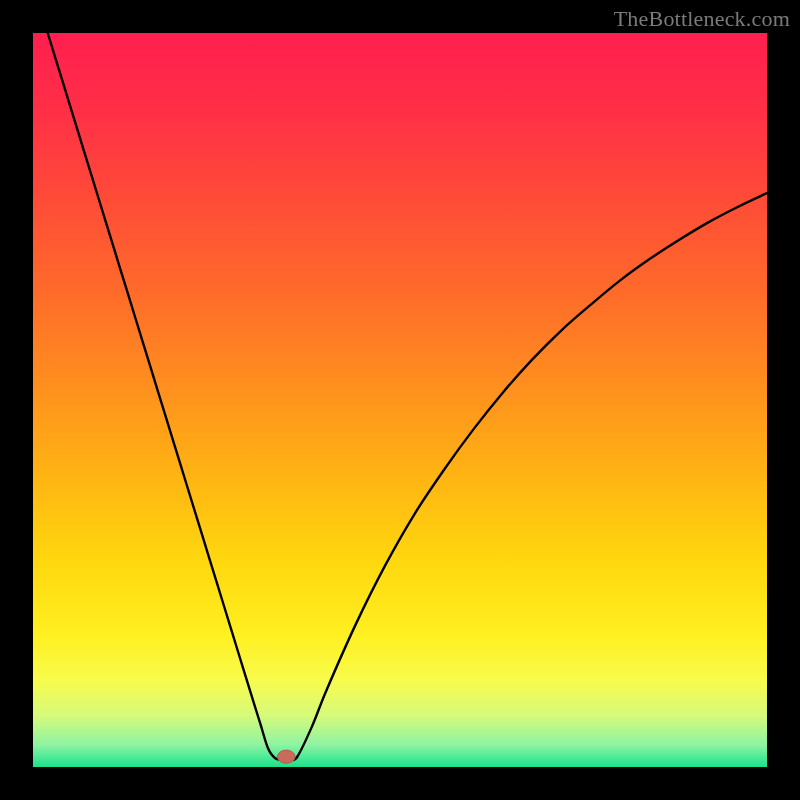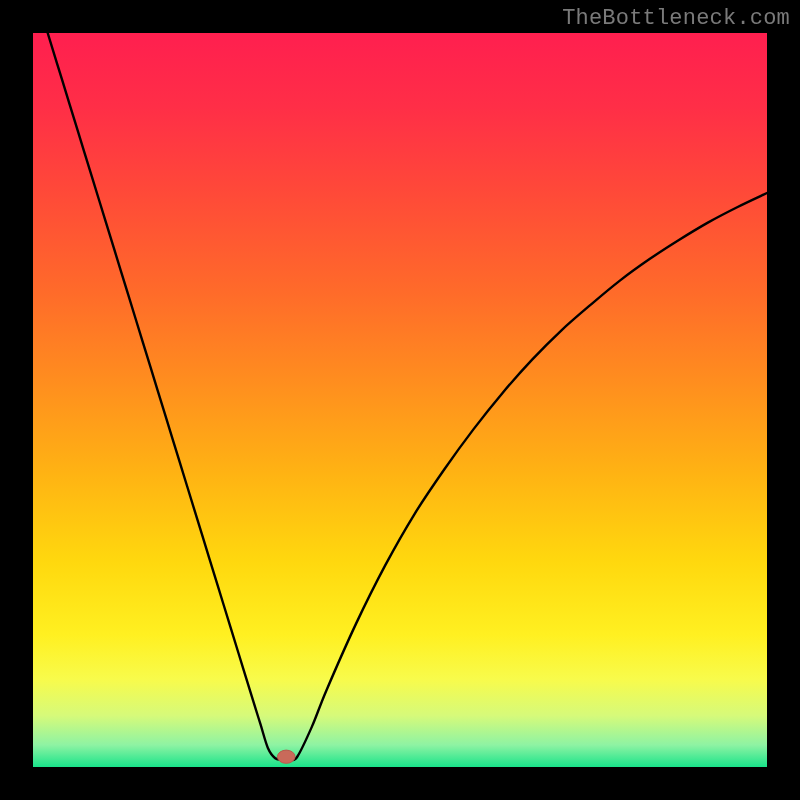--- a/index.html
+++ b/index.html
@@ -28,21 +28,21 @@
     
   }
   .watermark {
     position: absolute;
     top: 6px;
     right: 10px;
     color: #7a7a7a;
     font-size: 22px;
     font-weight: 500;
     letter-spacing: 0.2px;
-    font-family: Liberation Mono, monospace;
+    font-family: Liberation Serif, serif;
   }
   svg {
     display: block;
   }
 </style>
 </head>
 <body>
 
 <div class="frame">
   <div class="plot-area">

